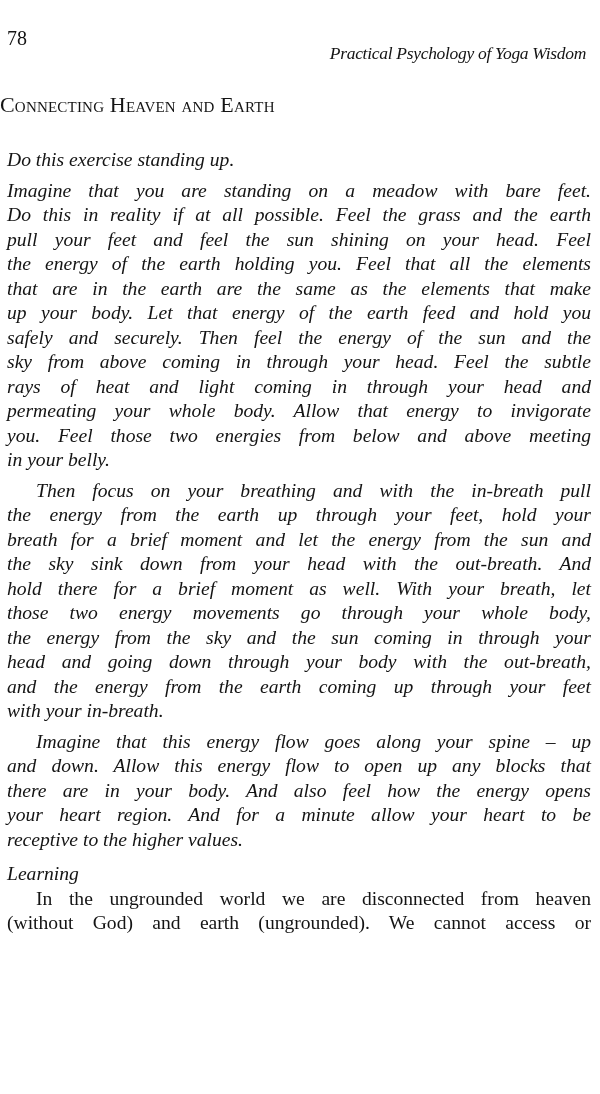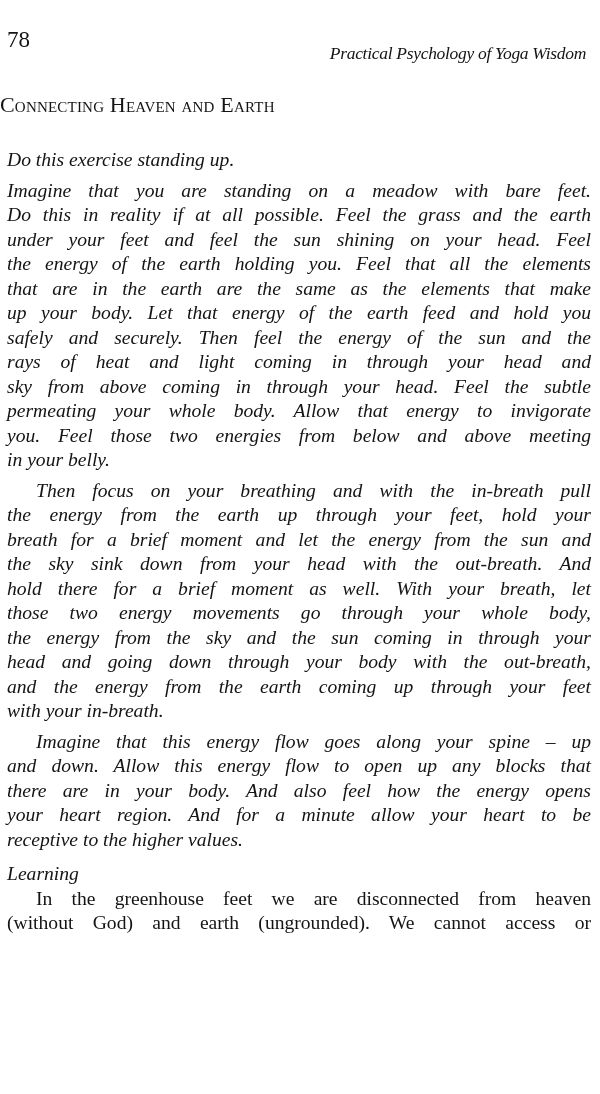--- a/index.html
+++ b/index.html
@@ -26,21 +26,21 @@
       top: 27px;
       left: 7px;
       right: 14px;
       height: 24px;
       font-family: "Liberation Serif", "DejaVu Serif", serif;
     }
     .page-number {
       position: absolute;
       left: 0;
       top: 0;
-      font-size: 23px;
+      font-size: 20px;
     }
     .book-title {
       position: absolute;
       right: 0;
       top: 0;
       font-size: 17.5px;
       font-style: italic;
       letter-spacing: -0.3px;
       margin-top: 16px;
     }
@@ -103,27 +103,27 @@
   <div class="chapter-title">Connecting Heaven and Earth</div>
 
   <div class="body-text">
 
     <span class="line last">Do this exercise standing up.</span>
     <div class="gap-small"></div>
 
     <div>
       <span class="line">Imagine that you are standing on a meadow with bare feet.</span>
       <span class="line">Do this in reality if at all possible. Feel the grass and the earth</span>
-      <span class="line">under your feet and feel the sun shining on your head.  Feel</span>
+      <span class="line">pull your feet and feel the sun shining on your head.  Feel</span>
       <span class="line">the energy of the earth holding you.  Feel that all the elements</span>
       <span class="line">that are in the earth are the same as the elements that make</span>
       <span class="line">up your body.  Let that energy of the earth feed and hold you</span>
       <span class="line">safely and securely.  Then feel the energy of the sun and the</span>
+      <span class="line">sky from above coming in through your head.  Feel the subtle</span>
       <span class="line">rays of heat and light coming in through your head and</span>
-      <span class="line">sky from above coming in through your head.  Feel the subtle</span>
       <span class="line">permeating your whole body.  Allow that energy to invigorate</span>
       <span class="line">you. Feel those two energies from below and above meeting</span>
       <span class="line last">in your belly.</span>
     </div>
     <div class="gap-para"></div>
 
     <div>
       <span class="line indent">Then focus on your breathing and with the in-breath pull</span>
       <span class="line">the energy from the earth up through your feet, hold your</span>
       <span class="line">breath for a brief moment and let the energy from the sun and</span>
@@ -141,18 +141,18 @@
       <span class="line indent">Imagine that this energy flow goes along your spine – up</span>
       <span class="line">and down. Allow this energy flow to open up any blocks that</span>
       <span class="line">there are in your body. And also feel how the energy opens</span>
       <span class="line">your heart region. And for a minute allow your heart to be</span>
       <span class="line last">receptive to the higher values.</span>
     </div>
     <div class="gap-section"></div>
 
     <span class="subheading">Learning</span>
     <div>
-      <span class="line roman indent">In the greenhouse feet we are disconnected from heaven</span>
+      <span class="line roman indent">In the ungrounded world we are disconnected from heaven</span>
       <span class="line roman">(without God) and earth (ungrounded). We cannot access or</span>
     </div>
 
   </div>
 </div>
 
 </body></html>

